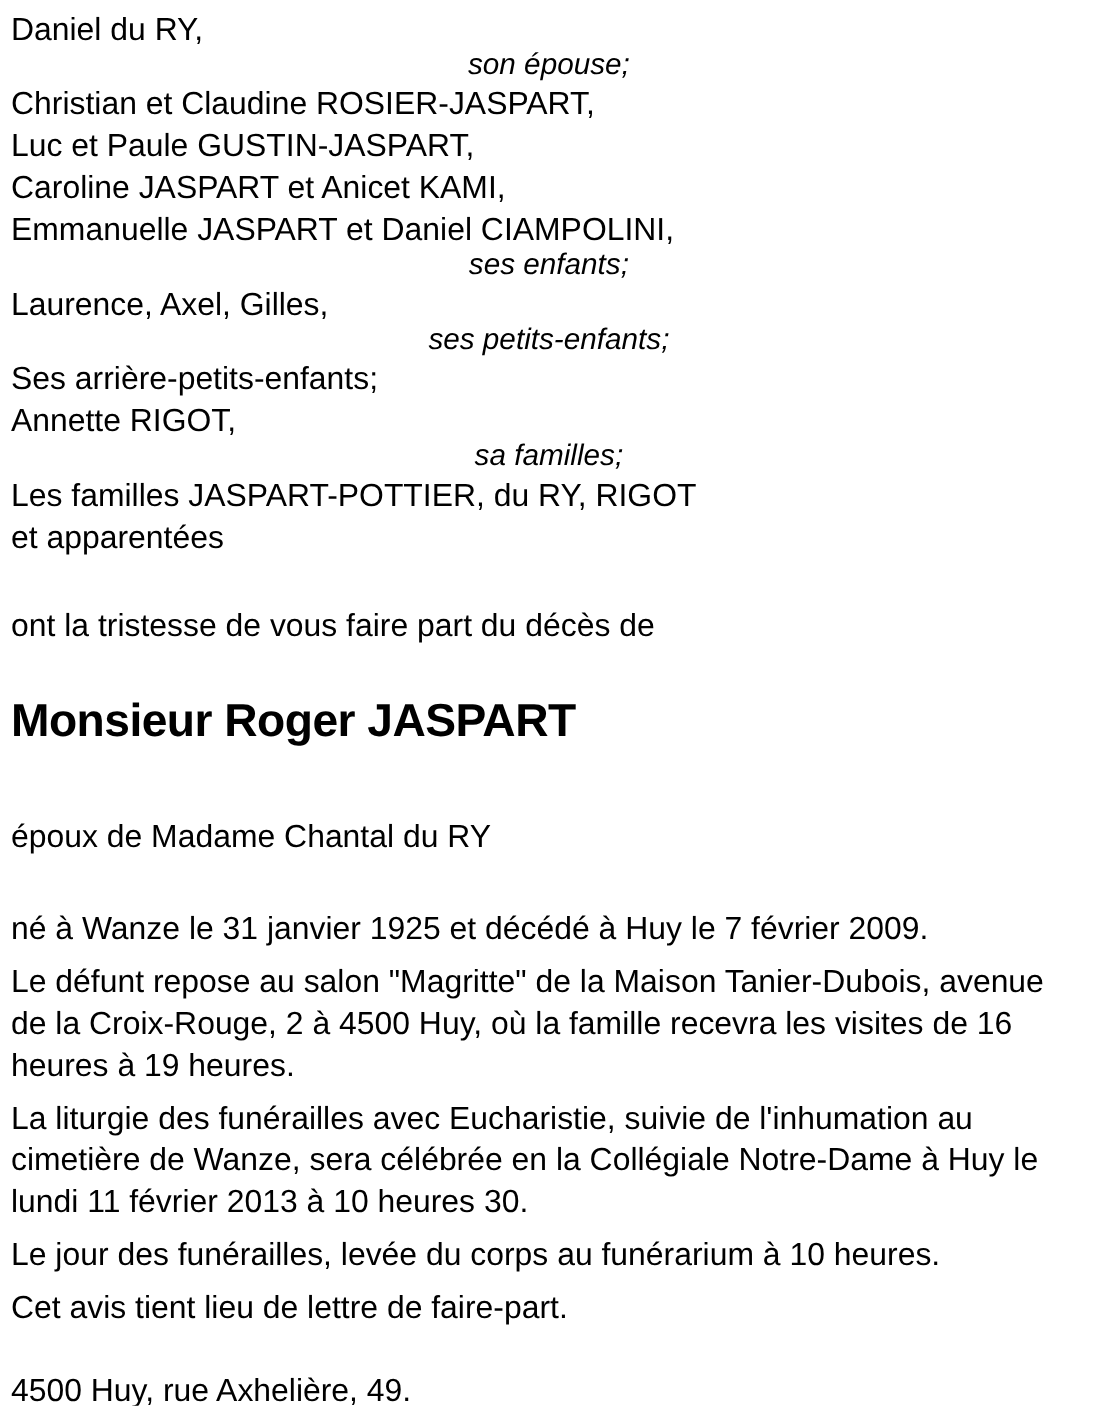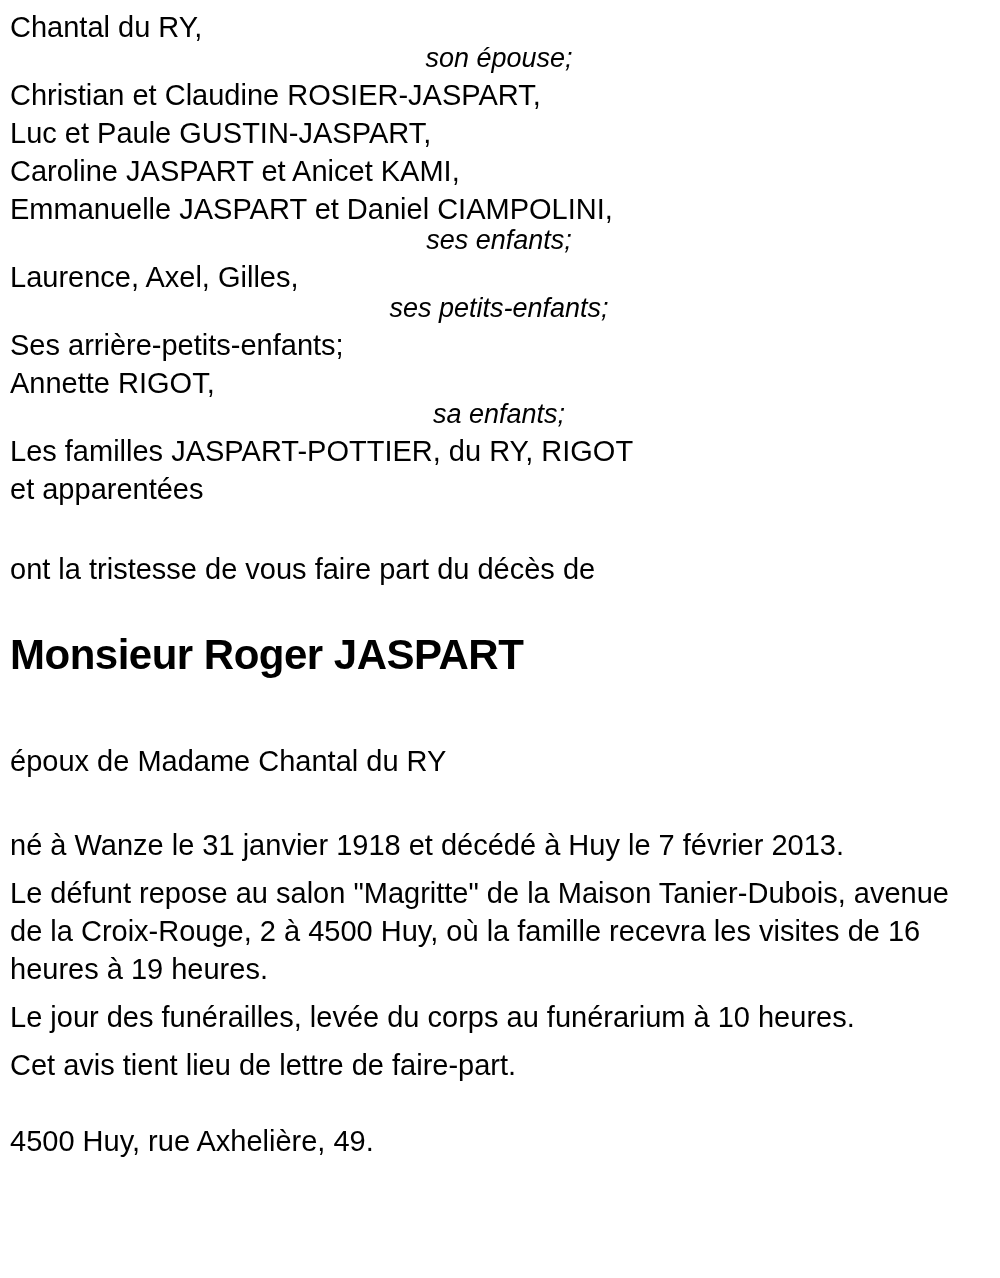--- a/index.html
+++ b/index.html
@@ -35,21 +35,21 @@
   .paragraphs p.first { margin-top: 46px; }
   .address { margin-top: 38px; line-height: 38px; }
 </style>
 </head>
 <body>
 
 <main class="notice">
 
   <section class="group">
     <div class="names">
-      <div>Chantal du RY,</div>
+      <div>Daniel du RY,</div>
     </div>
     <div class="relation">son épouse;</div>
   </section>
 
   <section class="group">
     <div class="names">
       <div>Christian et Claudine ROSIER-JASPART,</div>
       <div>Luc et Paule GUSTIN-JASPART,</div>
       <div>Caroline JASPART et Anicet KAMI,</div>
       <div>Emmanuelle JASPART et Daniel CIAMPOLINI,</div>
@@ -62,38 +62,39 @@
       <div>Laurence, Axel, Gilles,</div>
     </div>
     <div class="relation">ses petits-enfants;</div>
   </section>
 
   <section class="group">
     <div class="names">
       <div>Ses arrière-petits-enfants;</div>
       <div>Annette RIGOT,</div>
     </div>
-    <div class="relation">sa enfants;</div>
+    <div class="relation">sa familles;</div>
   </section>
 
   <section class="group">
     <div class="names">
       <div>Les familles JASPART-POTTIER, du RY, RIGOT</div>
       <div>et apparentées</div>
     </div>
   </section>
 
   <p class="intro">ont la tristesse de vous faire part du décès de</p>
 
   <h1 class="deceased">Monsieur Roger JASPART</h1>
 
   <p class="spouse">époux de Madame Chantal du RY</p>
 
   <div class="paragraphs">
-    <p class="first">né à Wanze le 31 janvier 1918 et décédé à Huy le 7 février 2013.</p>
+    <p class="first">né à Wanze le 31 janvier 1925 et décédé à Huy le 7 février 2009.</p>
     <p>Le défunt repose au salon "Magritte" de la Maison Tanier-Dubois, avenue de la Croix-Rouge, 2 à 4500 Huy, où la famille recevra les visites de 16 heures à 19 heures.</p>
+    <p>La liturgie des funérailles avec Eucharistie, suivie de l'inhumation au cimetière de Wanze, sera célébrée en la Collégiale Notre-Dame à Huy le lundi 11 février 2013 à 10 heures 30.</p>
     <p>Le jour des funérailles, levée du corps au funérarium à 10 heures.</p>
     <p>Cet avis tient lieu de lettre de faire-part.</p>
   </div>
 
   <p class="address">4500 Huy, rue Axhelière, 49.</p>
 
 </main>
 
 </body></html>

